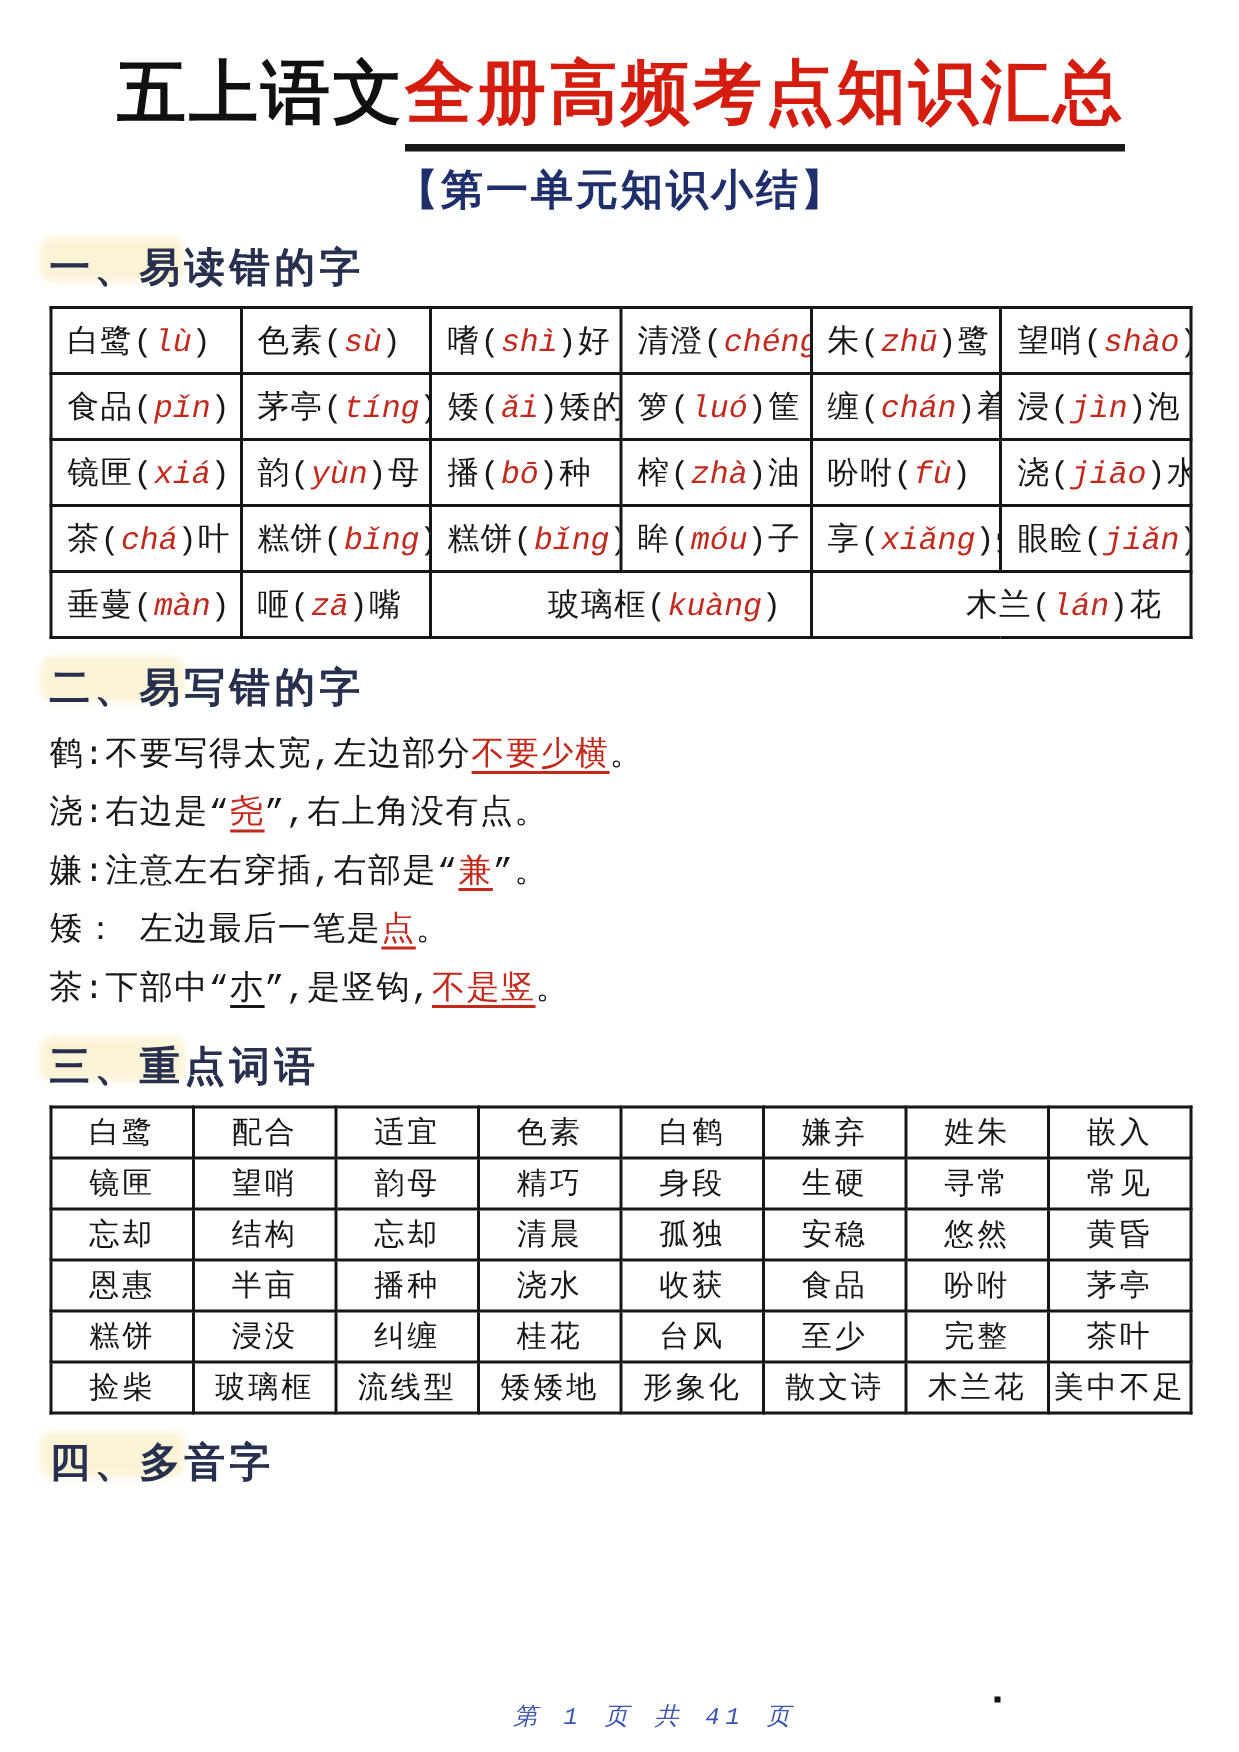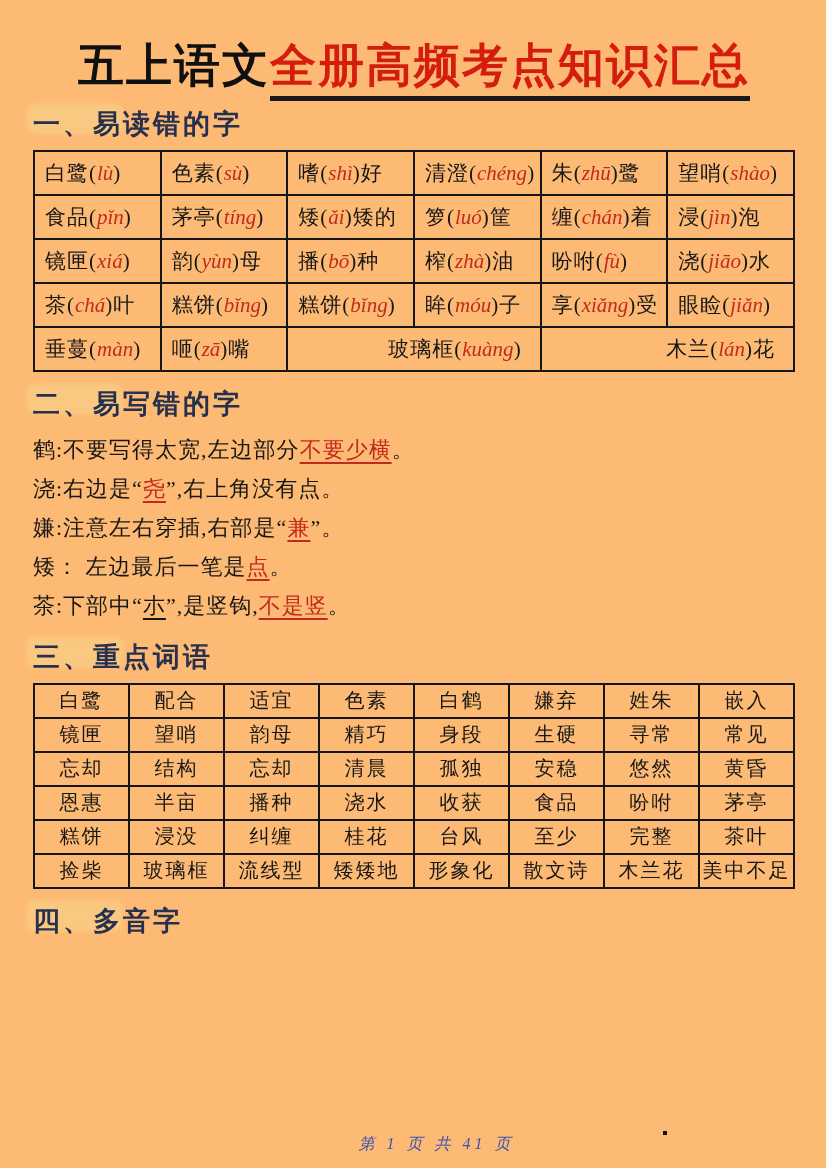--- a/index.html
+++ b/index.html
@@ -10,22 +10,22 @@
     --fblue:#3b55b0;
     --ink:#171717;
     --hl:#f4e296;
   }
   *{box-sizing:border-box;}
   html,body{margin:0;padding:0;background:#e8e8e8;}
   .page{
     position:relative;
     width:826px;height:1168px;
     margin:0 auto;
-    background:#fdba74;
-    font-family:Liberation Serif, serif;
+    background:#ffffff;
+    font-family:Liberation Mono, monospace;
     color:var(--ink);
     overflow:hidden;
     padding:40px 31px 0 33px;
   }
   .title{
     text-align:center;
     font-size:46px;
     font-weight:700;
     letter-spacing:2px;
     line-height:1.12;
@@ -118,20 +118,21 @@
     background:#111;
   }
 </style>
 </head>
 <body>
 
 <div class="page">
 
   <div class="title"><span class="t-black">五上语文</span><span class="t-red">全册高频考点知识汇总</span></div>
 
+  <div class="subtitle">【第一单元知识小结】</div>
 
   <div class="sec-heading">一、易读错的字</div>
 
   <table class="ptable">
       <tbody>
         <tr>
           <td><span>白鹭</span><span>(</span><span class="py">lù</span><span>)</span></td>
           <td><span>色素</span><span>(</span><span class="py">sù</span><span>)</span></td>
           <td><span>嗜</span><span>(</span><span class="py">shì</span><span>)</span><span>好</span></td>
           <td><span>清澄</span><span>(</span><span class="py">chéng</span><span>)</span></td>

